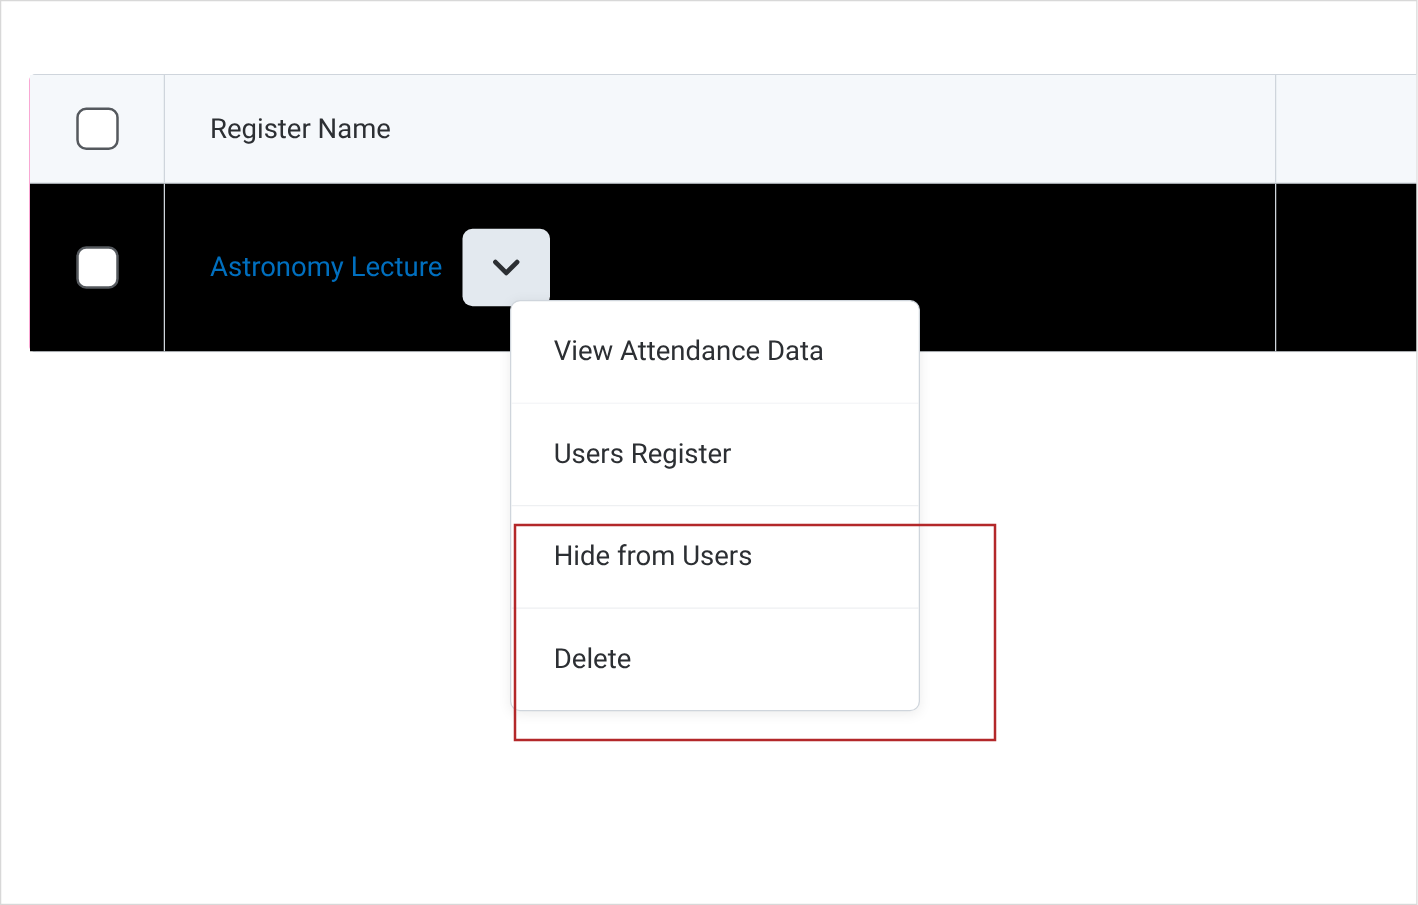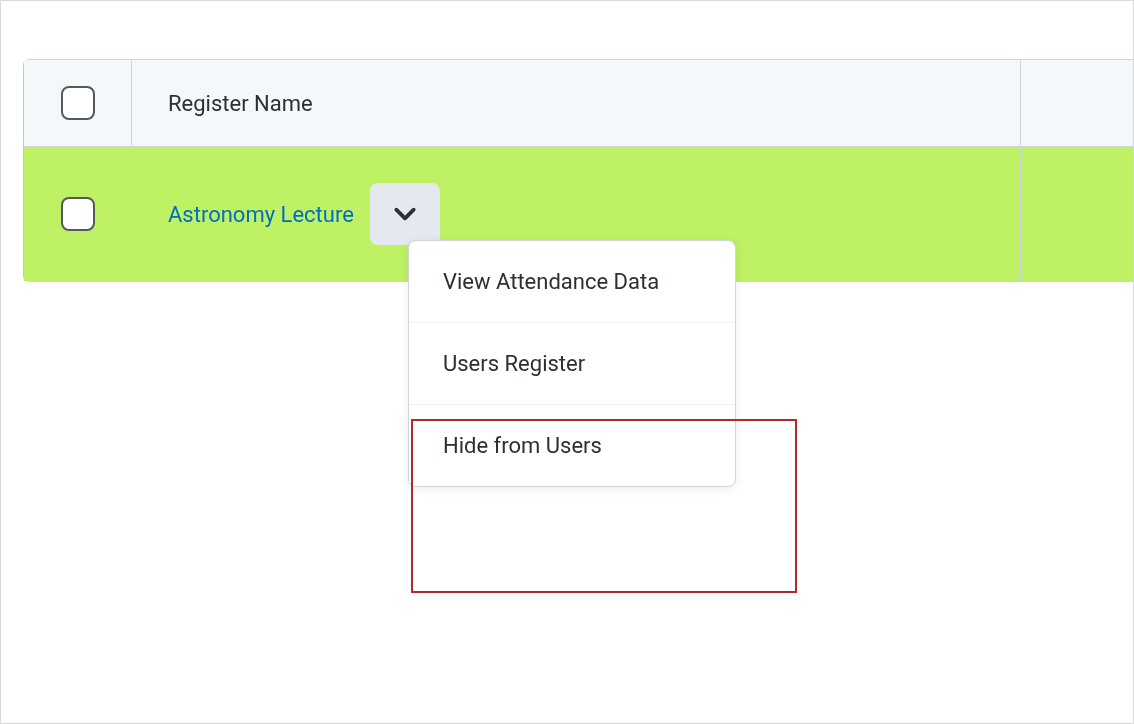--- a/index.html
+++ b/index.html
@@ -30,21 +30,21 @@
     }
     .table-row {
       display: flex;
       align-items: stretch;
     }
     .header-row {
       background: #f5f8fb;
       border-bottom: 1px solid #cfd5dc;
     }
     .data-row {
-      background: #bef264;
+      background: #000000;
     }
     .cell-checkbox {
       width: 108px;
       display: flex;
       align-items: center;
       justify-content: center;
       border-right: 1px solid #cfd5dc;
       padding: 26px 0;
     }
     .cell-name {
@@ -162,15 +162,16 @@
       </button>
     </div>
     <div class="cell-tail"></div>
   </div>
 </div>
 
 <div class="dropdown">
   <div class="dropdown-item">View Attendance Data</div>
   <div class="dropdown-item">Users Register</div>
   <div class="dropdown-item">Hide from Users</div>
+  <div class="dropdown-item">Delete</div>
 </div>
 
 <div class="highlight-box"></div>
 
 </body></html>

